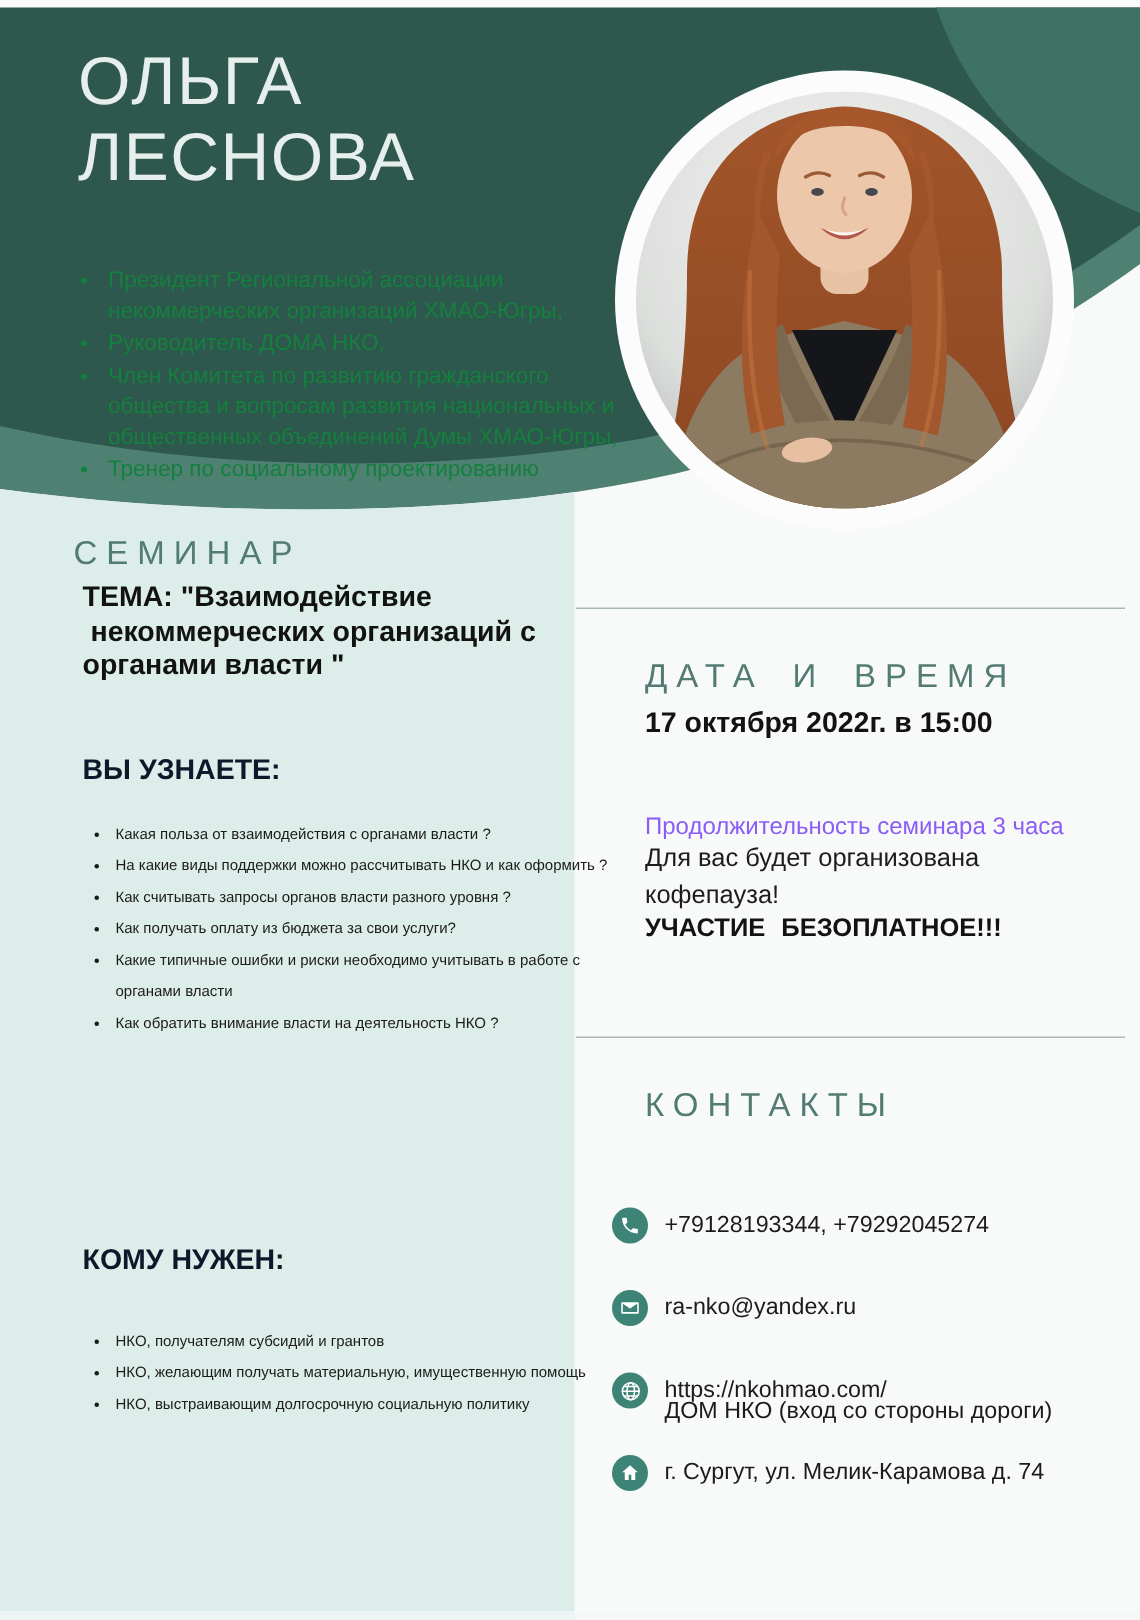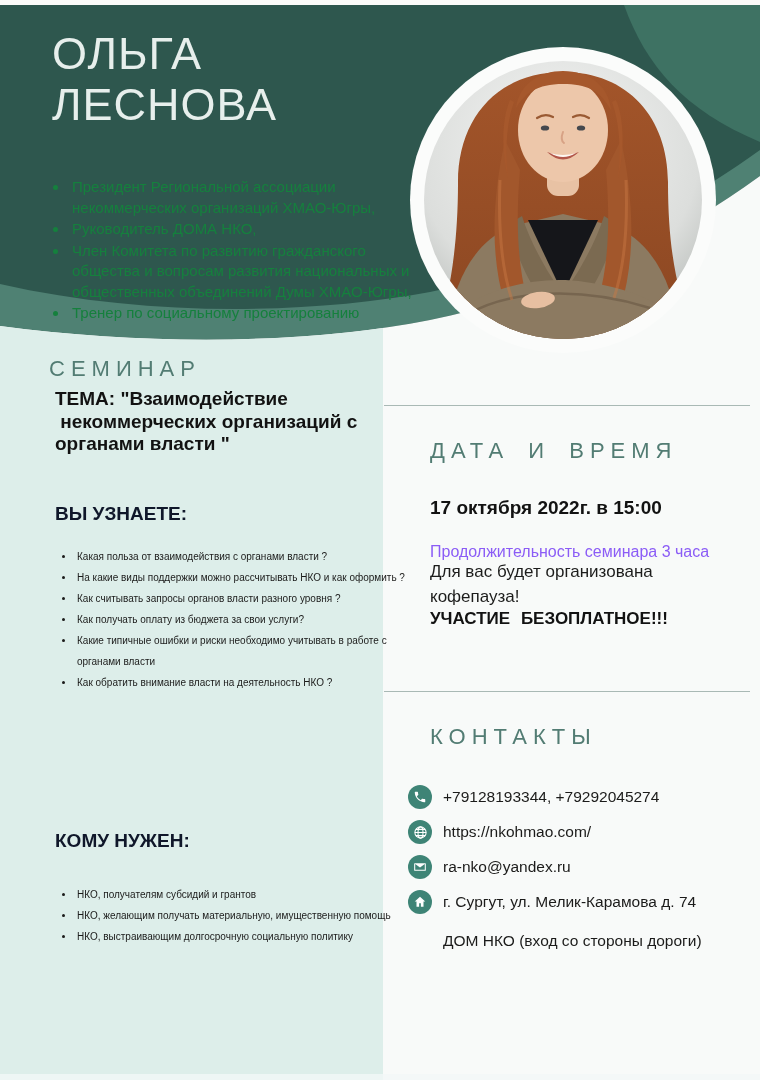--- a/index.html
+++ b/index.html
@@ -43,26 +43,26 @@
   .dot-list{
     left:55px;width:332px;padding-left:20px;list-style:disc;
     font-size:10px;line-height:21px;color:#1b1b1a;
   }
   .dot-list li{padding-left:2px;}
   .l-learn{top:546px;}
   .l-audience{top:884px;}
   
   .divider{height:1px;background:#A9B9B5;left:384px;width:366px;}
   .d1{top:405px;} .d2{top:691px;}
-  .dt-date{left:430px;top:472px;font-size:19px;font-weight:bold;color:#121212;margin-top:25px;}
+  .dt-date{left:430px;top:472px;font-size:19px;font-weight:bold;color:#121212;}
   .dt-duration{left:430px;top:525px;font-size:16px;color:#8b5cf6;margin-top:18px;}
   .dt-coffee{left:430px;top:559px;width:285px;font-size:17px;line-height:25px;color:#1d1d1c;}
   .dt-free{left:430px;top:609px;font-size:17px;font-weight:bold;word-spacing:6px;color:#121212;}
   .contact-list{left:408px;top:785px;width:330px;display:flex;flex-direction:column;gap:11px;}
-  .contact-row{display:flex;align-items:center;gap:11px;}
+  .contact-row{display:flex;align-items:center;gap:11px;margin-top:20px;}
   .contact-icon{
     width:24px;height:24px;border-radius:50%;background:#3E8476;flex:0 0 24px;
     display:flex;align-items:center;justify-content:center;
   }
   .contact-icon svg{display:block;}
   .contact-text{font-size:15.5px;color:#1b1b1a;}
   .address-note{left:443px;top:932px;font-size:15.5px;color:#1b1b1a;}
 </style>
 </head>
 <body>
@@ -199,40 +199,40 @@
     <div class="contact-row">
       <span class="contact-icon">
         <svg width="14" height="14" viewBox="0 0 24 24">
             <path fill="#fff" d="M6.6 10.8c1.4 2.8 3.8 5.1 6.6 6.6l2.2-2.2c.3-.3.7-.4 1-.2 1.1.4 2.3.6 3.6.6.6 0 1 .4 1 1V20c0 .6-.4 1-1 1C10.8 21 3 13.2 3 4c0-.6.4-1 1-1h3.5c.6 0 1 .4 1 1 0 1.2.2 2.4.6 3.6.1.3 0 .7-.2 1l-2.3 2.2z"></path>
           </svg>
       </span>
       <span class="contact-text">+79128193344, +79292045274</span>
     </div>
     <div class="contact-row">
       <span class="contact-icon">
+        <svg width="14" height="14" viewBox="0 0 24 24">
+            <path fill="#fff" d="M2 5h20v14H2z" opacity="0"></path>
+            <path fill="#fff" d="M3 5.5h18c.6 0 1 .4 1 1v11c0 .6-.4 1-1 1H3c-.6 0-1-.4-1-1v-11c0-.6.4-1 1-1zm9 7.2L3.8 7v9.5h16.4V7L12 12.7z"></path>
+          </svg>
+      </span>
+      <span class="contact-text">ra-nko@yandex.ru</span>
+    </div>
+    <div class="contact-row">
+      <span class="contact-icon">
         <svg width="15" height="15" viewBox="0 0 24 24" fill="none" stroke="#fff" stroke-width="1.7">
           <circle cx="12" cy="12" r="9"></circle>
             <ellipse cx="12" cy="12" rx="4" ry="9"></ellipse>
           <path d="M3 12h18M4.5 7h15M4.5 17h15"></path>
         </svg>
       </span>
       <span class="contact-text">https://nkohmao.com/</span>
     </div>
     <div class="contact-row">
       <span class="contact-icon">
         <svg width="14" height="14" viewBox="0 0 24 24">
-            <path fill="#fff" d="M2 5h20v14H2z" opacity="0"></path>
-            <path fill="#fff" d="M3 5.5h18c.6 0 1 .4 1 1v11c0 .6-.4 1-1 1H3c-.6 0-1-.4-1-1v-11c0-.6.4-1 1-1zm9 7.2L3.8 7v9.5h16.4V7L12 12.7z"></path>
-          </svg>
-      </span>
-      <span class="contact-text">ra-nko@yandex.ru</span>
-    </div>
-    <div class="contact-row">
-      <span class="contact-icon">
-        <svg width="14" height="14" viewBox="0 0 24 24">
             <path fill="#fff" d="M12 3l9 8h-3v9h-4.5v-6h-3v6H6v-9H3l9-8z"></path>
           </svg>
       </span>
       <span class="contact-text">г. Сургут, ул. Мелик-Карамова д. 74</span>
     </div>
   </div>
 
   <p class="abs address-note">ДОМ НКО (вход со стороны дороги)</p>
 
 </div>

